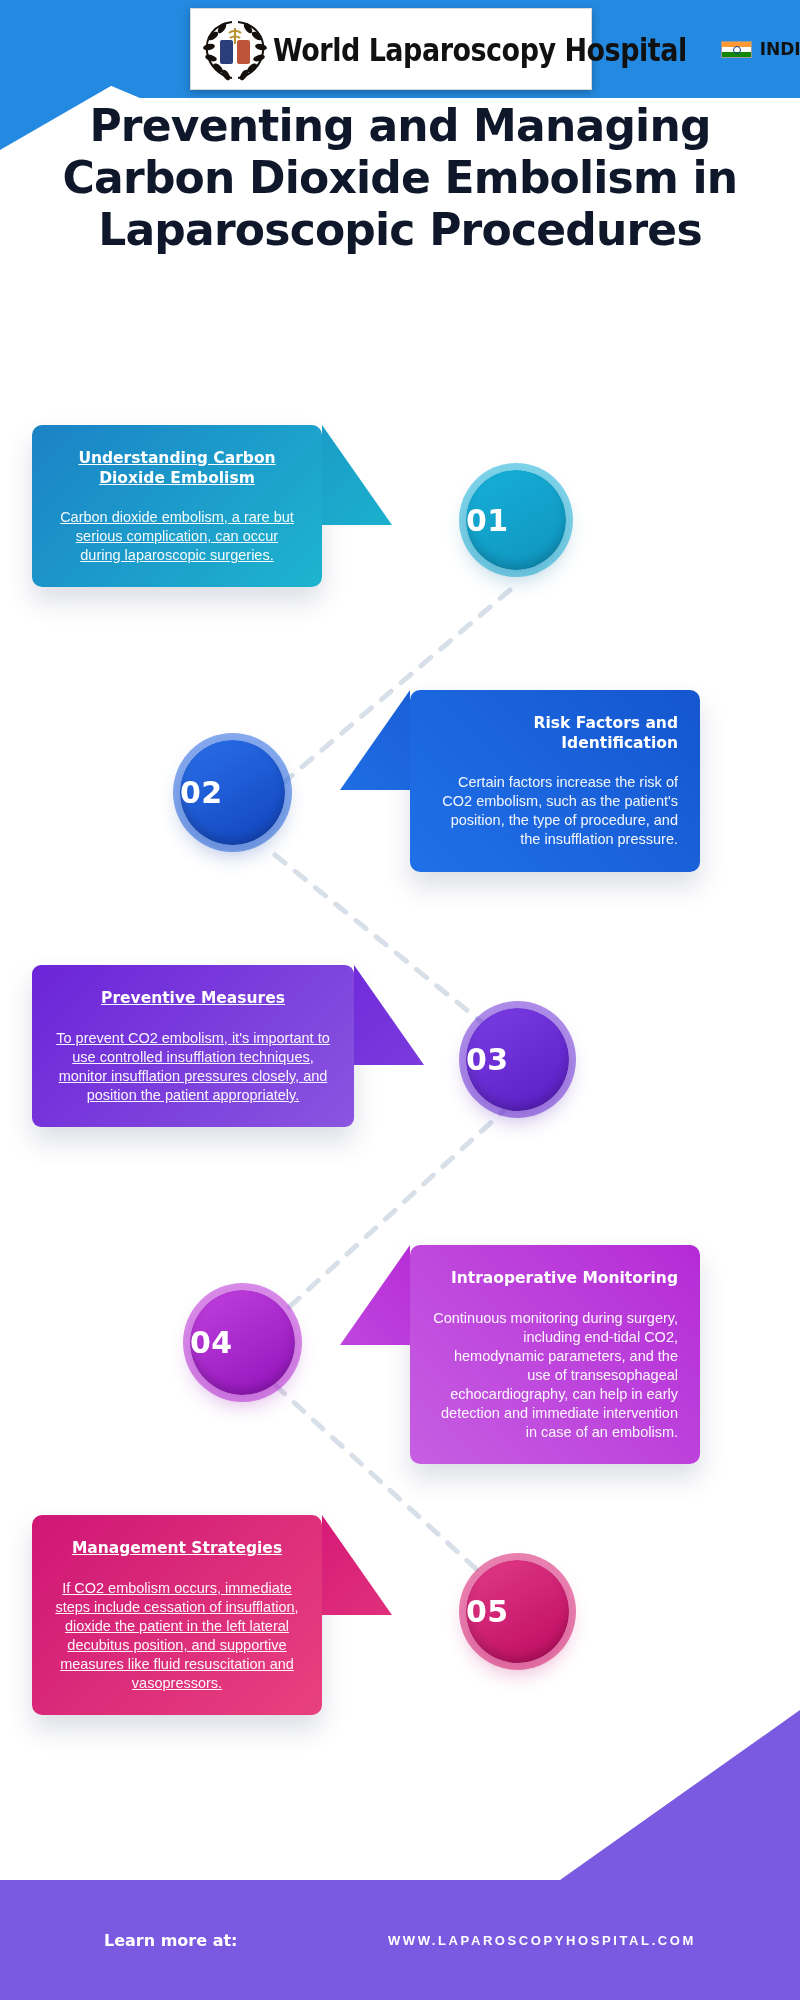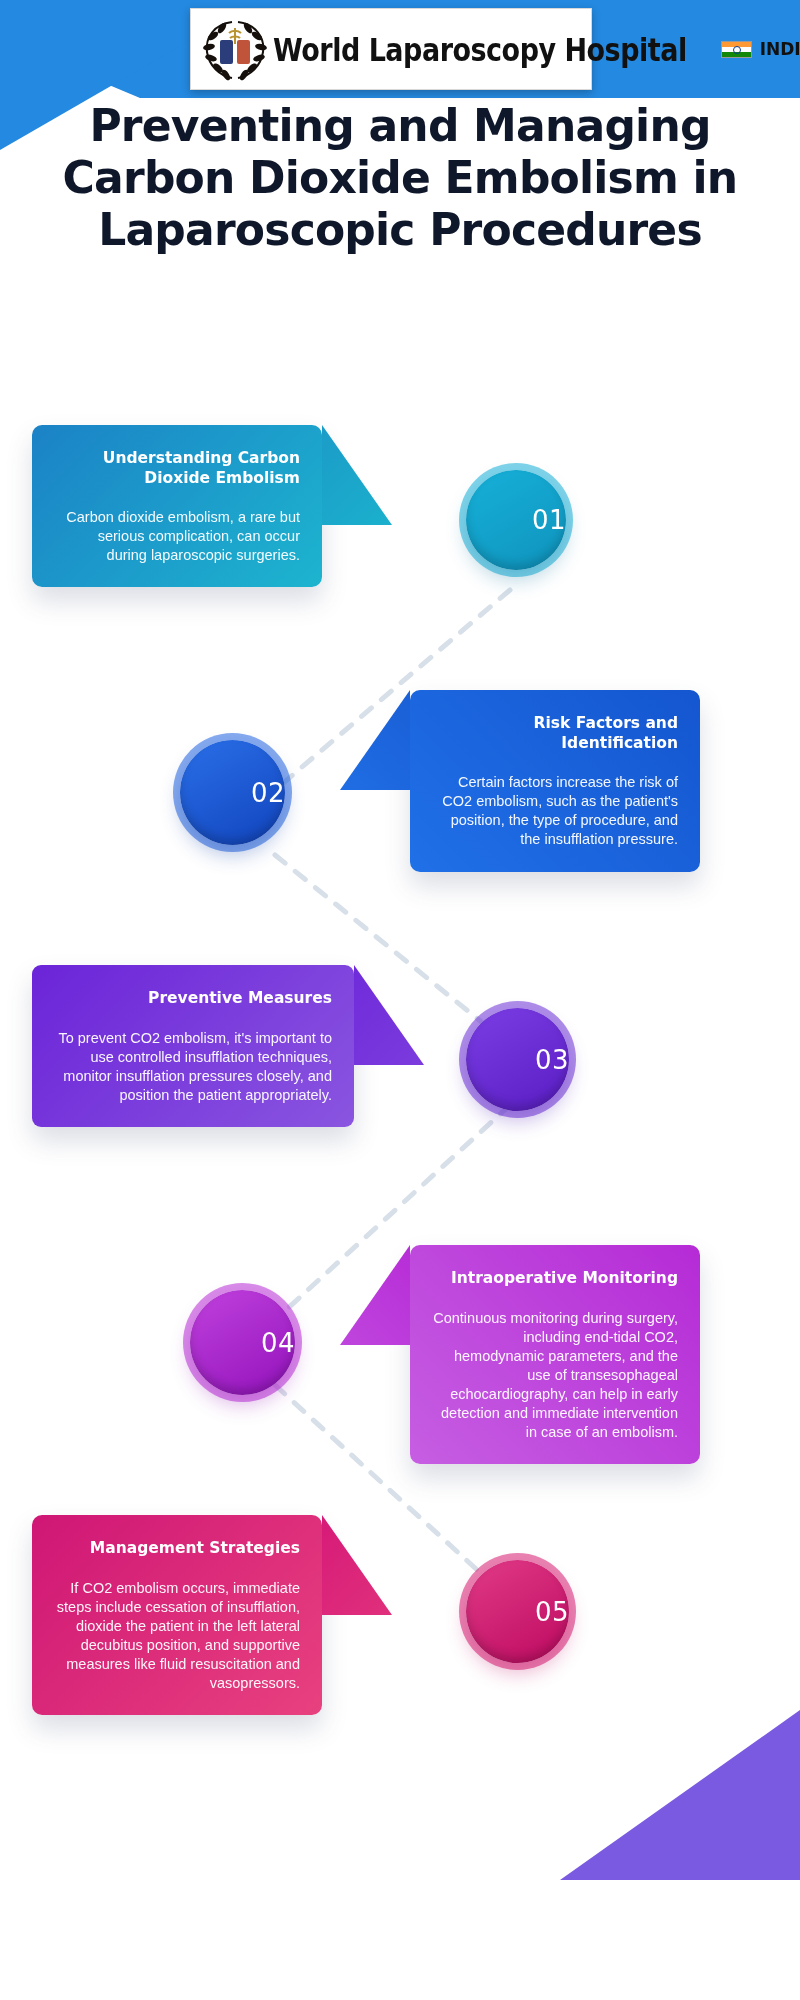--- a/index.html
+++ b/index.html
@@ -170,31 +170,31 @@
   }
   .card-body {
     font-family: "Liberation Sans", sans-serif;
     font-size: 14.5px;
     line-height: 1.32;
     color: rgba(255,255,255,0.95);
   }
   .card.right .card-title,
   .card.right .card-body { text-align: right; }
   .card.left .card-title,
-  .card.left .card-body { text-align: right; }
+  .card.left .card-body { text-align: center; text-decoration: underline; }
 
   .badge {
     position: absolute;
     border-radius: 50%;
     display: flex;
     align-items: center;
-    justify-content: flex-end;
-    font-family: "DejaVu Sans", sans-serif;
-    font-weight: normal;
-    font-size: 26px;
+    justify-content: flex-start;
+    font-family: "DejaVu Sans", sans-serif;
+    font-weight: bold;
+    font-size: 30px;
     color: #ffffff;
     z-index: 6;
   }
   .badge span { position: relative; z-index: 2; letter-spacing: 0.5px; }
 
   
   .footer {
     position: absolute;
     left: 0; bottom: 0;
     width: 800px; height: 120px;
@@ -346,14 +346,18 @@
       </div>
     </div>
     <div class="badge" style="left:466px; top:1560px; width:103px; height:103px;
                 background:linear-gradient(150deg,#e13a87 0%,#bd0a61 100%);
                 box-shadow:0 10px 20px rgba(190,15,100,0.30), inset 0 -6px 10px rgba(0,0,0,0.18), 0 0 0 7px rgba(215,30,115,0.55);">
       <span>05</span>
     </div>
 
   </div>
 
+  <div class="footer">
+    <div class="footer-learn">Learn more at:</div>
+    <div class="footer-url">WWW.LAPAROSCOPYHOSPITAL.COM</div>
+  </div>
 
 </div>
 
 </body></html>

